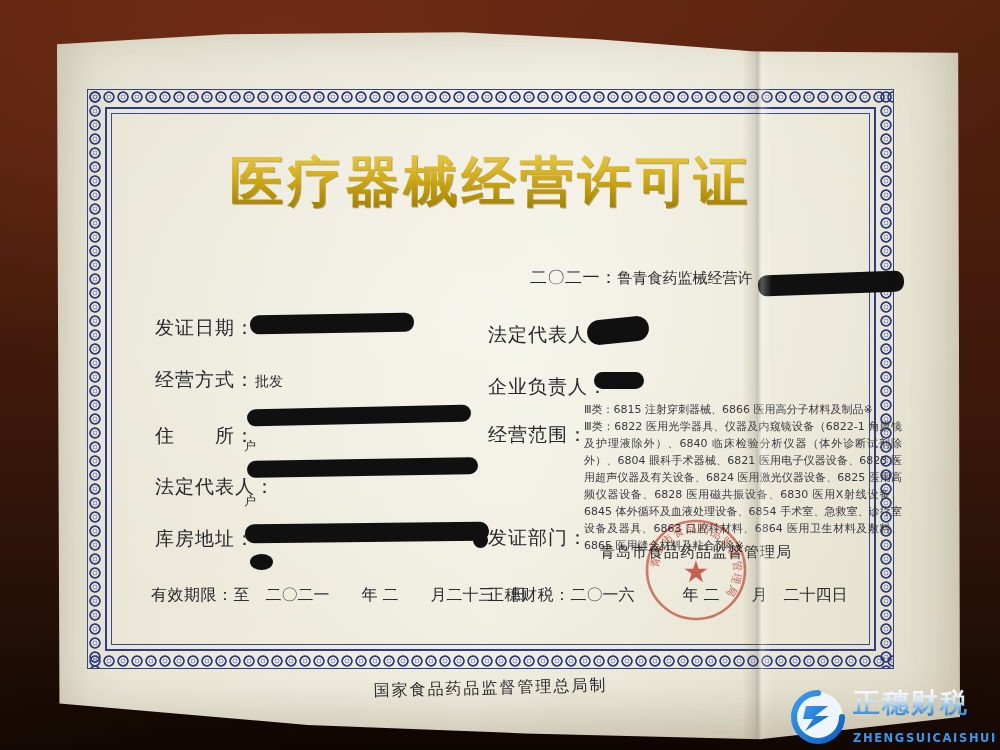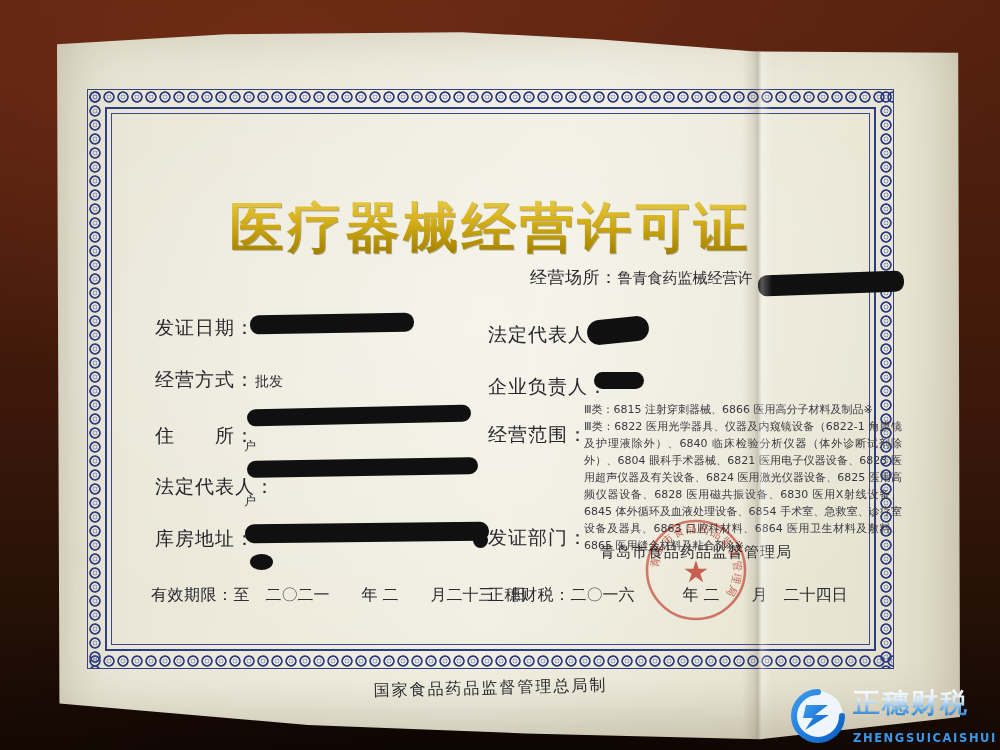--- a/index.html
+++ b/index.html
@@ -38,38 +38,37 @@
   .edge.r{top:0;bottom:0;right:0;width:14px;background-repeat:repeat-y;}
   .frame-line1{position:absolute;left:17px;top:17px;right:17px;bottom:17px;border:2px solid #2e3c84;}
   .frame-line2{position:absolute;left:23px;top:23px;right:23px;bottom:23px;border:1px solid #3a4890;}
   
   .title{
     position:absolute;left:34px;top:116px;width:805px;text-align:center;
     font-size:54px;font-weight:bold;letter-spacing:4px;
     background:linear-gradient(180deg,#ecd257 0%,#d7b118 38%,#b28e00 72%,#8e7200 100%);
     -webkit-background-clip:text;background-clip:text;color:transparent;
     filter:drop-shadow(1px 1.5px 0 rgba(95,72,0,.45));
-    margin-top:46px;
   }
   .row{position:absolute;white-space:nowrap;color:#24242a;}
   .lbl{font-size:19px;letter-spacing:1px;color:#26262c;}
   .lbl-sm{font-size:16px;letter-spacing:.5px;color:#26262c;}
   .val{font-size:14px;color:#2c2c32;font-family:Liberation Mono, monospace;}
   .val-md{font-size:15px;color:#2c2c32;}
   .redact{position:absolute;background:#101010;border-radius:9px;}
   .redact.dot{border-radius:50%;}
   .hu{position:absolute;font-size:12px;color:#2c2c32;}
   .scope-block{position:absolute;left:530px;top:371px;width:318px;font-size:11px;line-height:17px;
     color:#383840;text-align:justify;}
   .footer{position:absolute;left:34px;top:648px;width:805px;text-align:center;
     font-size:16px;letter-spacing:2px;color:#2a2a30;transform:rotate(-1.4deg);}
   
   .seal{position:absolute;left:590px;top:488px;width:104px;height:104px;mix-blend-mode:multiply;opacity:.88;}
   
-  .logo{position:absolute;left:791px;top:689px;display:flex;align-items:flex-start;gap:8px;z-index:5;}
+  .logo{position:absolute;left:791px;top:689px;display:flex;align-items:center;gap:8px;z-index:5;}
   .logo-txt{display:flex;flex-direction:column;line-height:1;}
   .logo-cn{font-size:27px;font-weight:bold;letter-spacing:2px;
     background:linear-gradient(180deg,#ffffff 0%,#d6e8fa 42%,#66abe8 74%,#2e80d2 100%);
     -webkit-background-clip:text;background-clip:text;color:transparent;}
   .logo-en{font-size:11.5px;font-weight:bold;letter-spacing:1.6px;color:#3b97ea;margin-top:17px;text-align:right;}
 </style>
 </head>
 <body>
 
 <div class="paper">
@@ -79,21 +78,21 @@
     <div class="edge b"></div>
     <div class="edge l"></div>
     <div class="edge r"></div>
     <div class="frame-line1"></div>
     <div class="frame-line2"></div>
   </div>
 
   <div class="title">医疗器械经营许可证</div>
 
   <div class="row" style="left:476px;top:236px;">
-    <span class="lbl-sm" style="font-size:17px;">经营场所：</span><span class="val-md">鲁青食药监械经营许</span>
+    <span class="lbl-sm" style="font-size:17px;">二〇二一：</span><span class="val-md">鲁青食药监械经营许</span>
   </div>
   <div class="redact" style="left:704px;top:243px;width:146px;height:21px;transform:rotate(-2deg);"></div>
 
   <div class="row" style="left:101px;top:285px;">
     <span class="lbl">发证日期：</span>
   </div>
   <div class="redact" style="left:196px;top:284px;width:164px;height:19px;transform:rotate(-1deg);"></div>
 
   <div class="row" style="left:101px;top:337px;">
     <span class="lbl">经营方式：</span><span class="val">批发</span>

